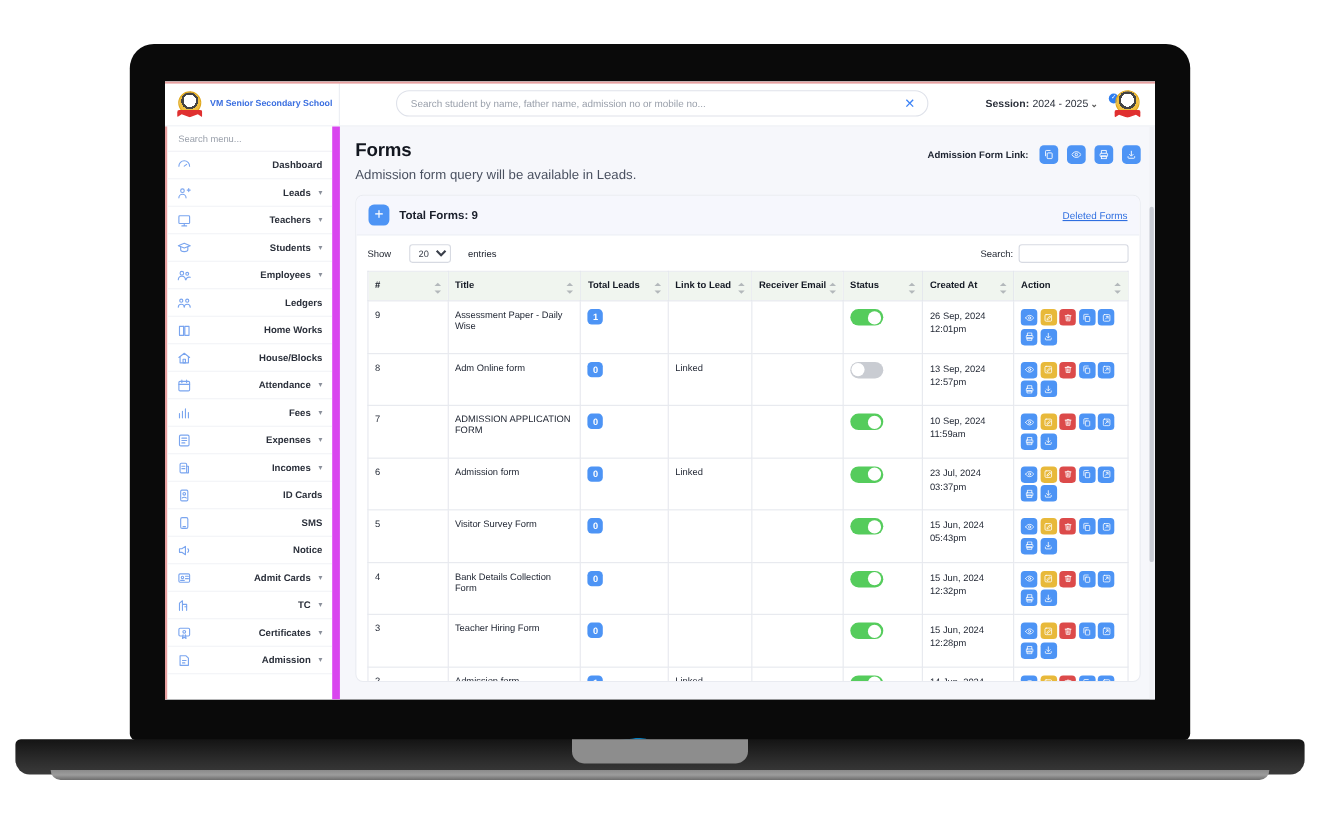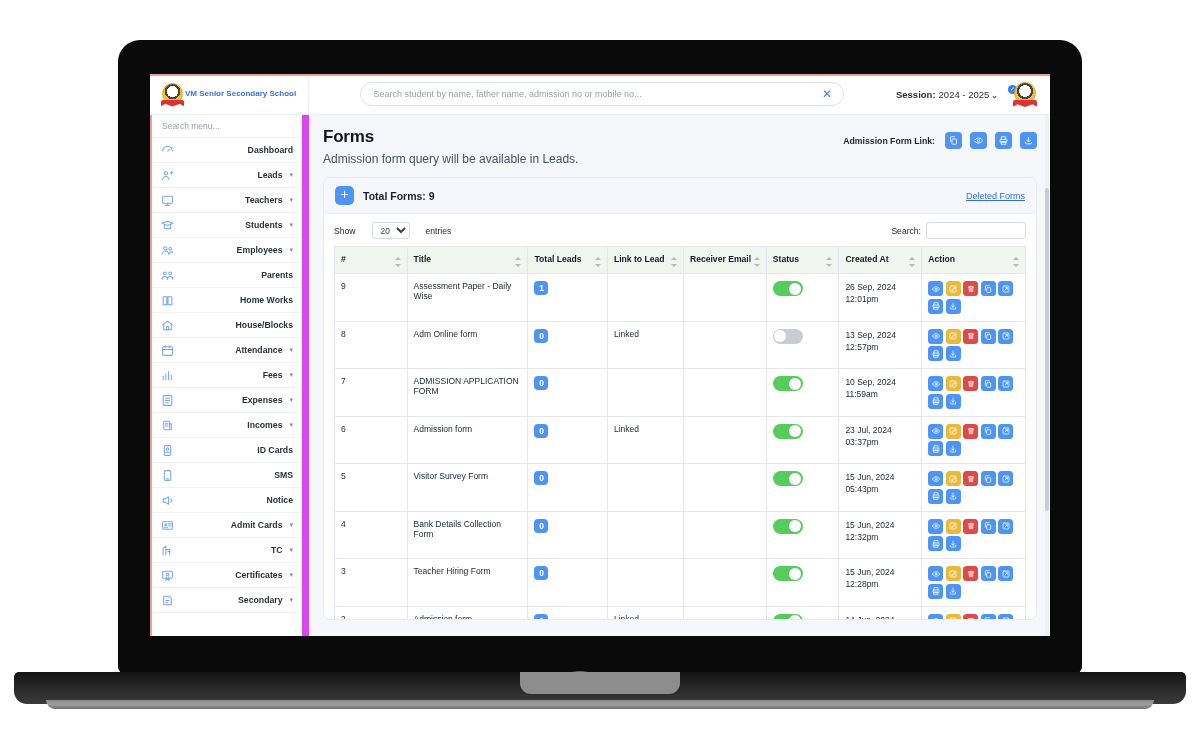--- a/index.html
+++ b/index.html
@@ -68,21 +68,21 @@
     content:""; position:absolute; left:0; top:0; width:100%; height:2px;
     background:#e8a0a0; z-index:60;
   }
 
   
   .topbar {
     height: 41px; background:#fff; display:flex; align-items:center;
     border-bottom:1px solid #eceef3; flex:none;
   }
   .brandcell {
-    width: 159px; height:100%; display:flex; align-items:center; 
+    width: 159px; height:100%; display:flex; align-items:center; gap:6px;
     padding-left:10px; border-right:1px solid #eceef3;
   }
   .crest { width:25px; height:25px; position:relative; flex:none; }
   .crest .ring{
     position:absolute; left:2px; top:1px; width:21px; height:21px;
     border-radius:50%; background:radial-gradient(circle at 50% 40%,#fff 0 38%,#444 38% 52%,#f0c040 52% 100%);
     border:1.5px solid #e0a81e;
   }
   .crest .star{ position:absolute; left:9.5px; top:-1px; color:#f0c040; font-size:8px; }
   .crest .ribbon{
@@ -342,21 +342,21 @@
               <span class="mchev">▾</span>
             </div>
             <div class="mitem">
               <span class="mico">
                 <svg viewBox="0 0 24 24" fill="none" stroke="currentColor" stroke-width="1.9" stroke-linecap="round" stroke-linejoin="round">
                   <circle cx="7" cy="8" r="2.6"></circle>
                   <circle cx="17" cy="8" r="2.6"></circle>
                   <path d="M2 19a5 5 0 0 1 10 0M12 19a5 5 0 0 1 10 0"></path>
                 </svg>
               </span>
-              <span class="mlabel">Parents</span>
+              <span class="mlabel">Ledgers</span>
             </div>
             <div class="mitem">
               <span class="mico">
                 <svg viewBox="0 0 24 24" fill="none" stroke="currentColor" stroke-width="1.9" stroke-linecap="round" stroke-linejoin="round">
                   <path d="M4 5h7v15H4z"></path>
                   <path d="M13 5h7v15h-7z"></path>
                   <path d="M11 5v15"></path>
                 </svg>
               </span>
               <span class="mlabel">Home Works</span>
@@ -472,21 +472,21 @@
               <span class="mlabel">Certificates</span>
               <span class="mchev">▾</span>
             </div>
             <div class="mitem">
               <span class="mico">
                 <svg viewBox="0 0 24 24" fill="none" stroke="currentColor" stroke-width="1.9" stroke-linecap="round" stroke-linejoin="round">
                   <path d="M5 4h10l4 4v12H5z"></path>
                   <path d="M9 12h6M9 16h4"></path>
                 </svg>
               </span>
-              <span class="mlabel">Secondary</span>
+              <span class="mlabel">Admission</span>
               <span class="mchev">▾</span>
             </div>
           </div>
       </div>
 
       <div class="main">
 
         <div class="pagehead">
           <div>
             <div class="ptitle">Forms</div>

